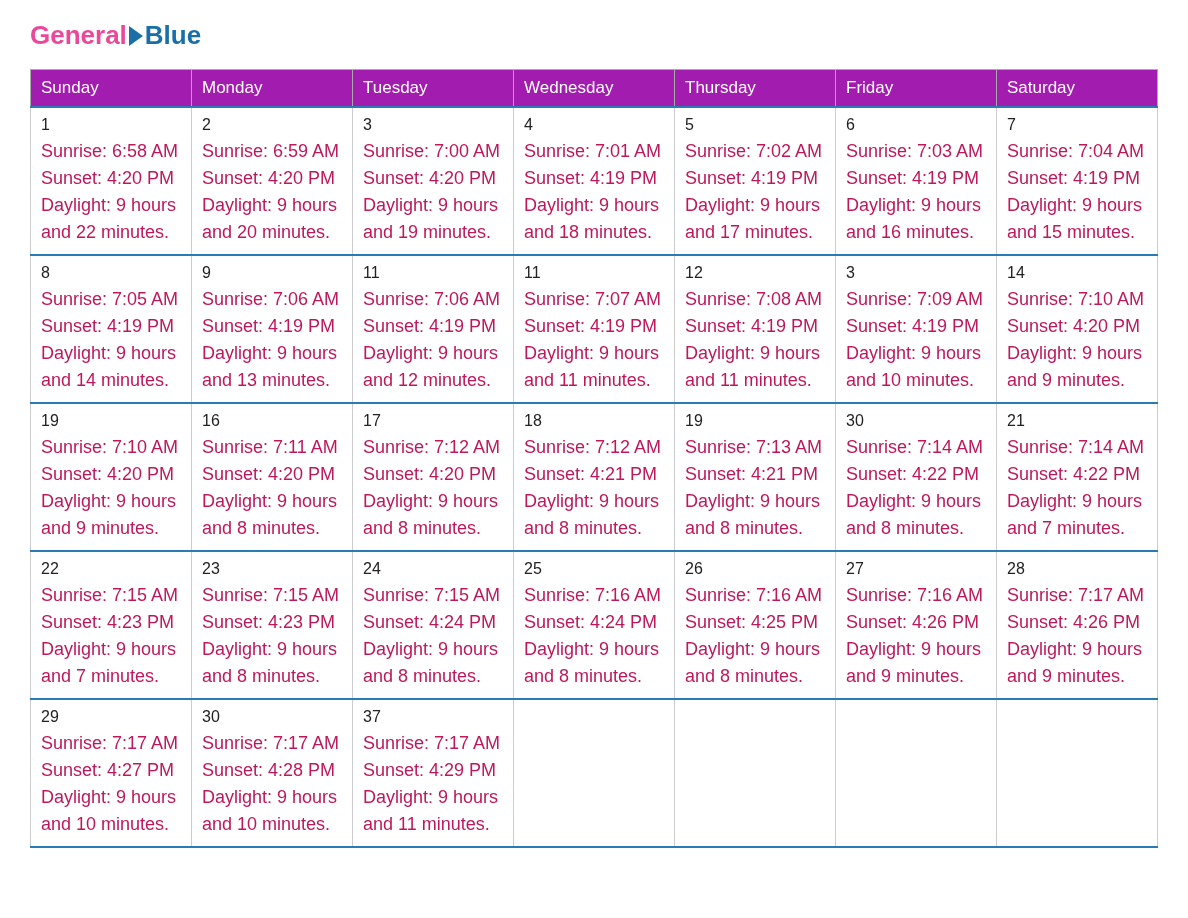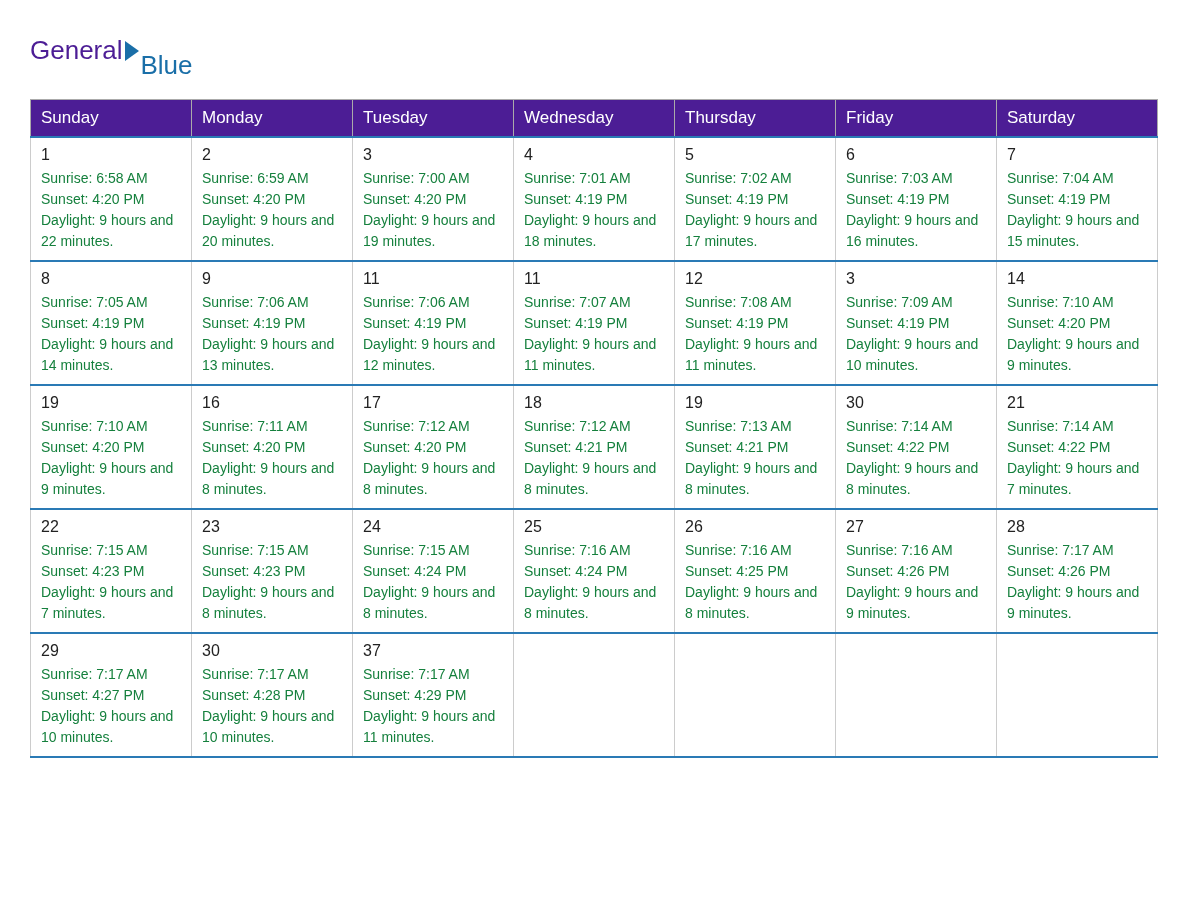--- a/index.html
+++ b/index.html
@@ -22,36 +22,35 @@
       align-items: flex-start;
     }
     .logo-text {
       display: flex;
       align-items: center;
       font-size: 26px;
       font-weight: bold;
       color: #333;
     }
     .logo-general {
-      color: #4c1d95;
-      font-weight: normal;
+      color: #ec4899;
+      font-weight: bold;
     }
     .logo-arrow {
       width: 0;
       height: 0;
       border-left: 14px solid #1a6fa8;
       border-top: 10px solid transparent;
       border-bottom: 10px solid transparent;
       margin: 0 2px;
       display: inline-block;
     }
     .logo-blue {
       color: #1a6fa8;
-      font-weight: normal;
-      margin-top: 30px;
+      font-weight: bold;
     }
     .title-block {
       text-align: right;
     }
     .month-title {
       font-size: 52px;
       font-weight: bold;
       color: #222;
       line-height: 1.1;
     }
@@ -59,21 +58,21 @@
       font-size: 22px;
       color: #444;
       margin-top: 4px;
     }
     .calendar {
       width: 100%;
       border-collapse: collapse;
       border: 1px solid #aaa;
     }
     .calendar th {
-      background-color: #4c1d95;
+      background-color: #a21caf;
       color: #fff;
       font-size: 17px;
       font-weight: normal;
       padding: 8px 10px;
       text-align: left;
       border: 1px solid #aaa;
     }
     .calendar td {
       vertical-align: top;
       padding: 8px 10px;
@@ -86,22 +85,22 @@
     .calendar tr {
       border-bottom: 2px solid #2a7ab5;
     }
     .day-number {
       font-size: 16px;
       font-weight: normal;
       margin-bottom: 4px;
       color: #222;
     }
     .day-info {
-      font-size: 14px;
-      color: #15803d;
+      font-size: 18px;
+      color: #be185d;
       line-height: 1.5;
     }
     .empty-cell {
       background: #fff;
     }
   </style>
 </head>
 <body>
 
 <div class="header">

